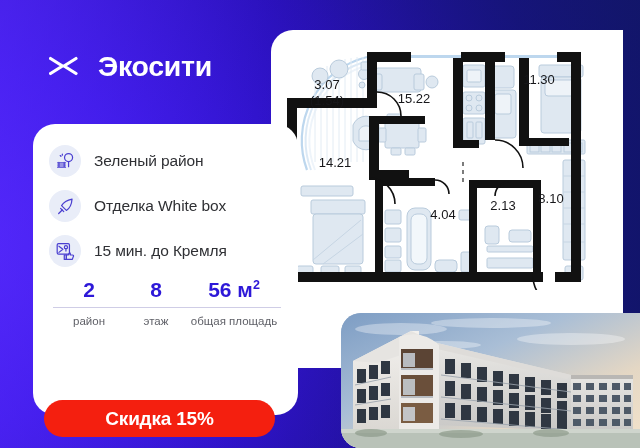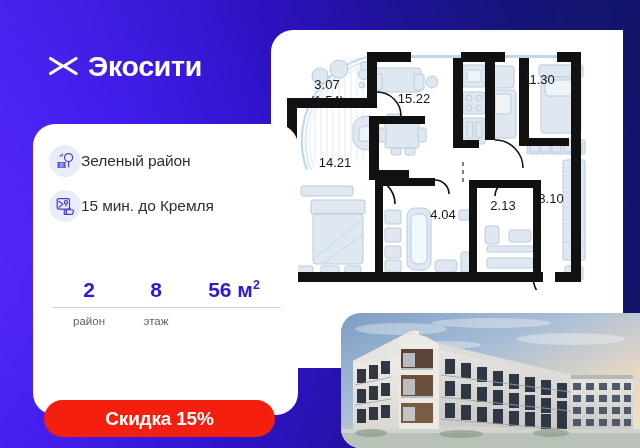--- a/index.html
+++ b/index.html
@@ -15,35 +15,35 @@
       linear-gradient(100deg,#4a22f4 0%,#2a12bd 45%,#171a72 100%);
   }
   .stage:after{
     content:"";position:absolute;inset:0;
     background:linear-gradient(95deg, rgba(90,45,255,.55) 0%, rgba(40,18,190,.15) 40%, rgba(16,20,100,.75) 100%);
     pointer-events:none;
   }
 
   
   .brand{
-    position:absolute;left:49px;top:52px;display:flex;align-items:center;gap:10px;z-index:6;
+    position:absolute;left:49px;top:52px;display:flex;align-items:center;gap:20px;z-index:6;
   }
   .brand-mark{width:29px;height:24px;flex:0 0 auto;}
   .brand-name{
     color:#ffffff;font-size:28.5px;font-weight:700;letter-spacing:-.3px;line-height:1;
     white-space:nowrap;
   }
 
   
   .left-card{
     position:absolute;left:33px;top:124px;width:265px;height:291px;
     background:#fff;border-radius:22px;z-index:5;
   }
   .features{position:absolute;left:16px;top:17px;width:242px;}
-  .feature{display:flex;align-items:center;height:40px;margin-bottom:5px;}
+  .feature{display:flex;align-items:center;gap:13px;height:40px;margin-bottom:5px;}
   .fic{
     width:32px;height:32px;border-radius:50%;background:#e9edf8;
     flex:0 0 auto;display:flex;align-items:center;justify-content:center;
   }
   .ftext{font-size:15.5px;color:#2f3034;letter-spacing:-.1px;white-space:nowrap;}
 
   
   .stats{position:absolute;left:20px;top:155px;width:228px;}
   .stats-row{display:flex;align-items:flex-end;padding-bottom:7px;}
   .stat-val{
@@ -105,20 +105,30 @@
           <svg width="21" height="21" viewBox="0 0 24 24" fill="none" stroke="#4a3fd0" stroke-width="1.4" stroke-linecap="round" stroke-linejoin="round">
             <circle cx="15.5" cy="7.5" r="4.6"></circle>
             <path d="M15.5 12.1 L15.5 18"></path>
             <path d="M3 13.5 h9 M3 16 h9 M4.5 13 v5.5 M10.5 13 v5.5 M3 18.5 h9"></path>
             <path d="M6 5.2 l.8 .8 M8.4 3.6 l0 1.2"></path>
           </svg>
         </span>
         <span class="ftext">Зеленый район</span>
       </div>
 
+      <div class="feature">
+        <span class="fic">
+          <svg width="21" height="21" viewBox="0 0 24 24" fill="none" stroke="#4a3fd0" stroke-width="1.4" stroke-linecap="round" stroke-linejoin="round">
+            <path d="M19.5 3.5 C14 4.5 9.5 7.5 7.5 11 l5.5 5.5 C16.5 14.5 19 10 19.5 3.5 Z"></path>
+            <path d="M8.2 16 L4.2 20"></path>
+            <path d="M6.4 14.2 L8.2 16 L10 17.8"></path>
+          </svg>
+        </span>
+        <span class="ftext">Отделка White box</span>
+      </div>
 
       <div class="feature">
         <span class="fic">
           <svg width="21" height="21" viewBox="0 0 24 24" fill="none" stroke="#4a3fd0" stroke-width="1.4" stroke-linecap="round" stroke-linejoin="round">
             <rect x="2.5" y="3" width="14" height="12" rx="1.6"></rect>
             <path d="M4.5 6 L9 9.5 L4.5 13"></path>
             <circle cx="12.5" cy="7" r="1.8"></circle>
             <path d="M12.5 8.8 L12.5 11.5"></path>
             <path d="M13 21 v-5 h2.2 l1.6 -2.6 c.9 .3 .9 1.3 .6 2.6 h2.6 c.9 0 1.4 .8 1 1.6 l-1.2 3.4 H13 Z"></path>
             <path d="M10.6 21 v-5 h2.4 v5 z"></path>
@@ -132,20 +142,21 @@
     <div class="stats">
       <div class="stats-row">
         <div class="stat-val c1"><span>2</span></div>
         <div class="stat-val c2"><span>8</span></div>
         <div class="stat-val c3"><span>56 м</span><sup>2</sup></div>
       </div>
       <div class="srule"></div>
       <div class="stats-lbl">
         <div class="stat-lbl c1">район</div>
         <div class="stat-lbl c2">этаж</div>
+        <div class="stat-lbl c3">общая площадь</div>
       </div>
     </div>
 
   </div>
 
   <button class="discount">Скидка 15%</button>
 
   <div class="plan-card">
     <svg class="plan-svg" width="352" height="260" viewBox="0 0 352 260">
       <g>

